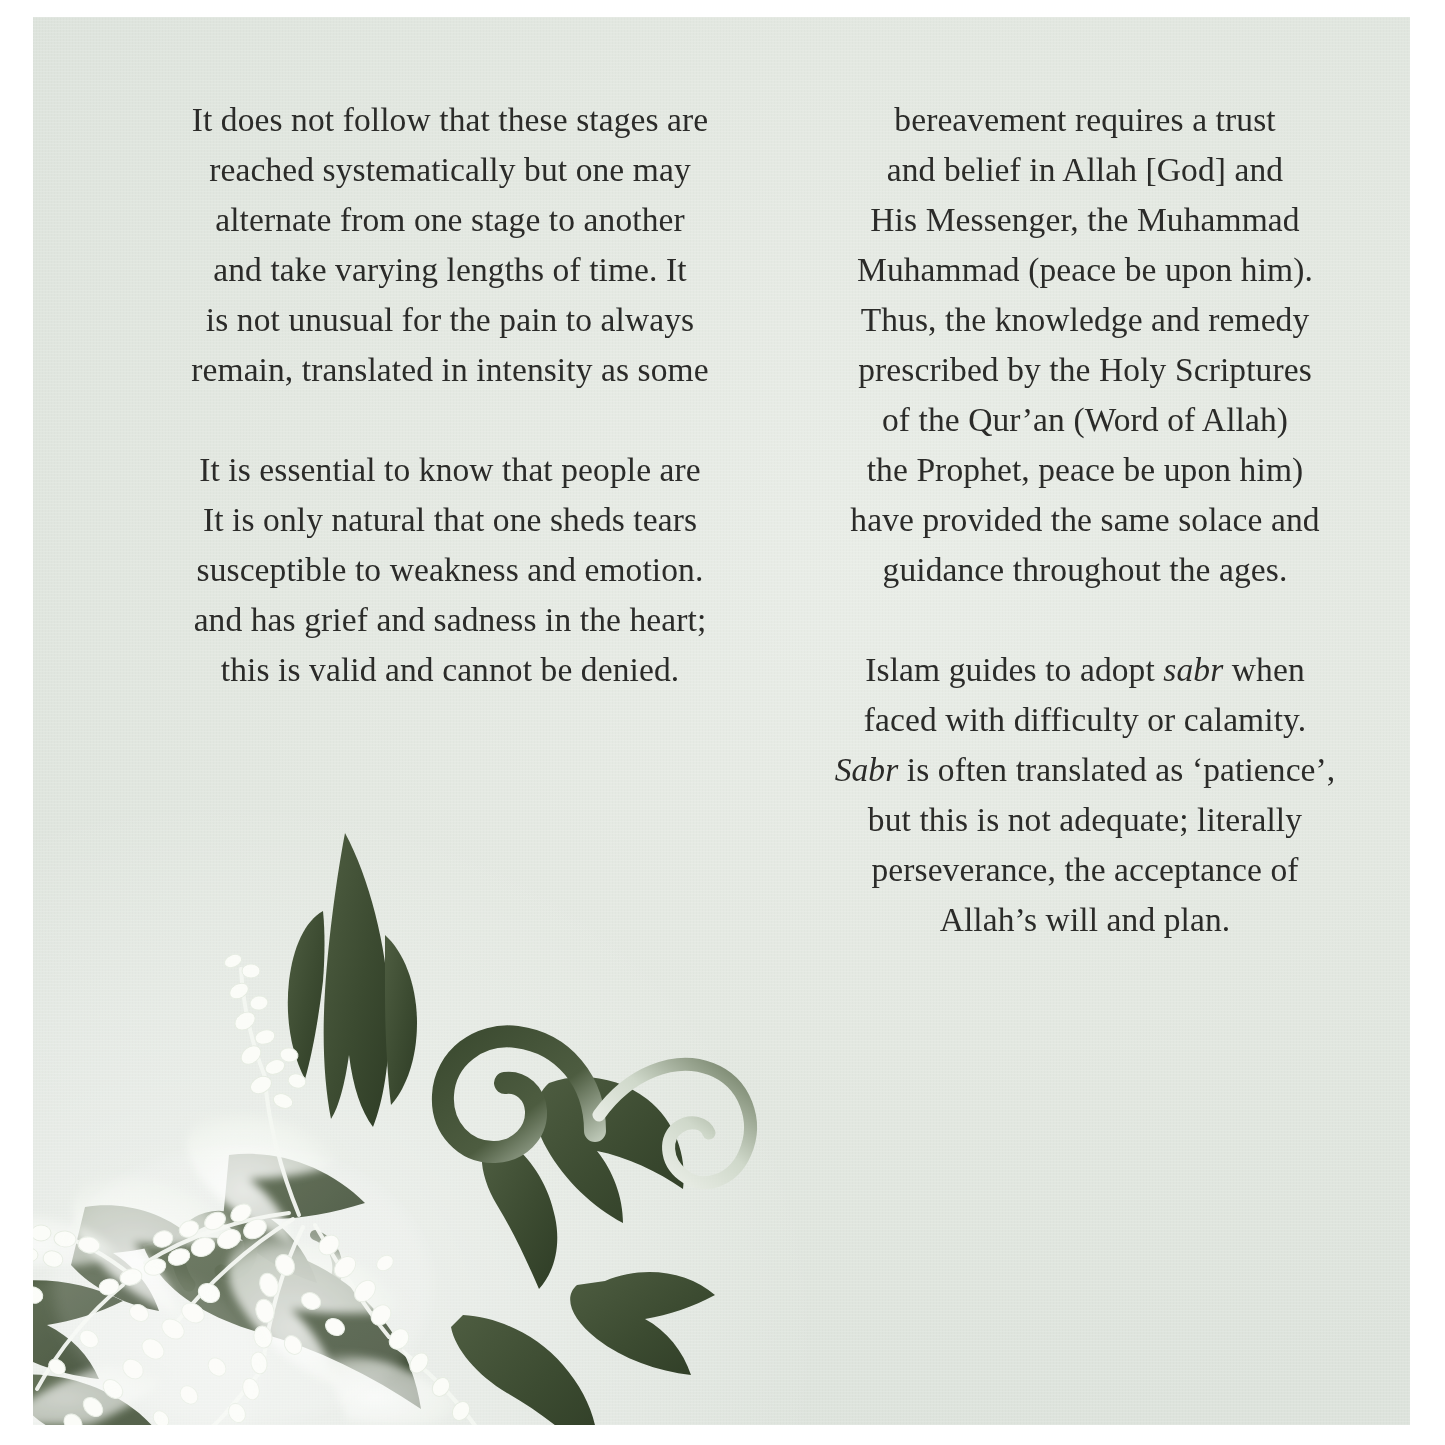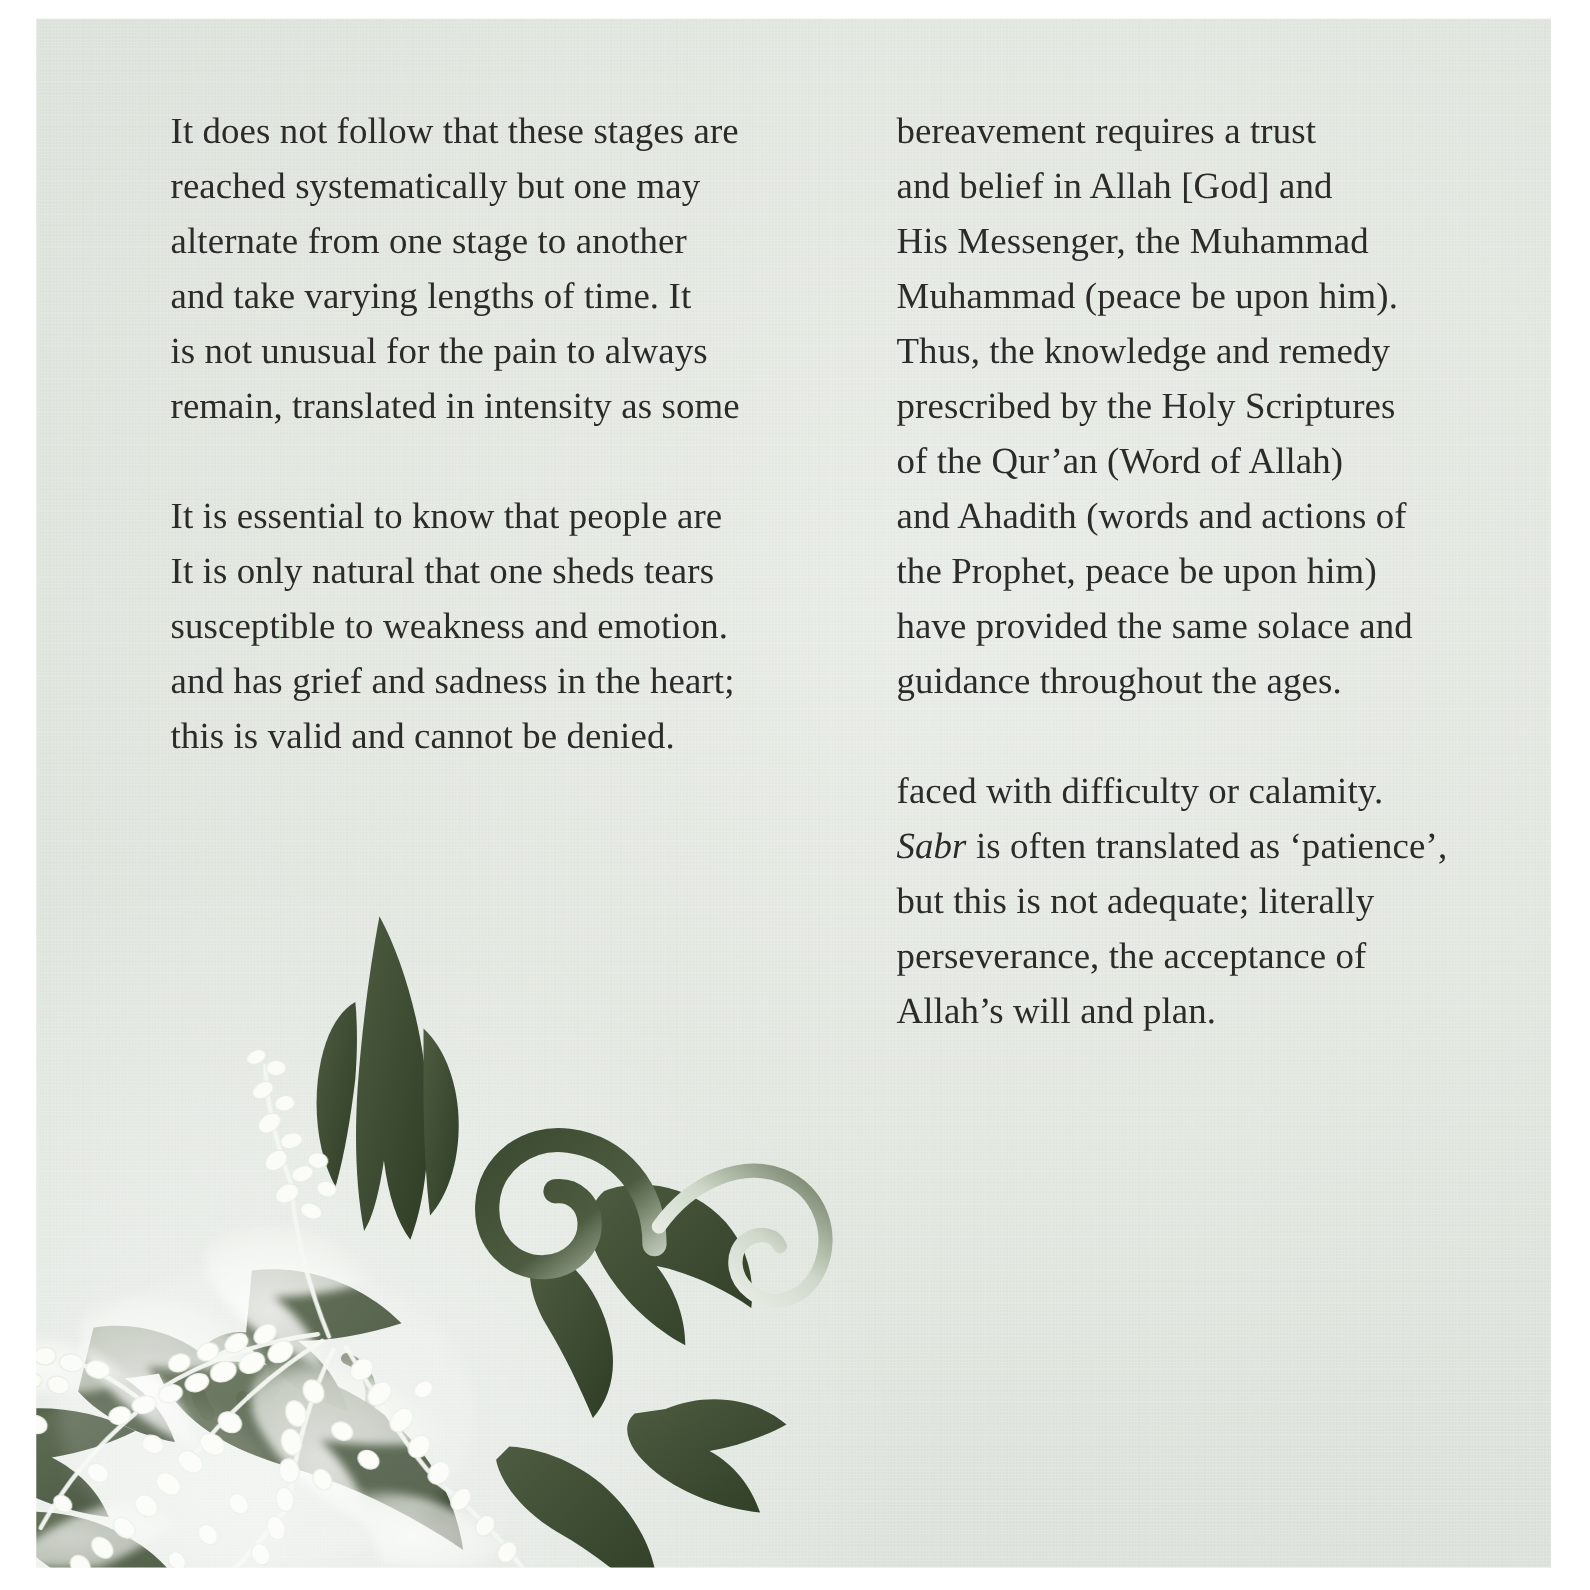--- a/index.html
+++ b/index.html
@@ -49,21 +49,21 @@
     position: absolute;
     top: 78px;
     color: #2b2b29;
     font-size: 33.5px;
     line-height: 50px;
     letter-spacing: .1px;
   }
   #col-left  { left: 122px; width: 590px; }
   #col-right { left: 782px; width: 540px; }
 
-  .para { margin: 0 0 50px 0; }
+  .para { margin: 0 0 50px 0; text-align: center; }
   .para:last-child { margin-bottom: 0; }
   .para .ln { display: block; white-space: pre; }
   .para em { font-style: italic; }
 
   
   #floral {
     position: absolute;
     left: -40px;
     bottom: -10px;
     width: 780px;
@@ -296,26 +296,26 @@
     </div>
   <div class="column" id="col-right">
       <p class="para">
         <span class="ln">bereavement requires a trust</span>
         <span class="ln">and belief in Allah [God] and</span>
         <span class="ln">His Messenger, the Muhammad</span>
         <span class="ln">Muhammad (peace be upon him).</span>
         <span class="ln">Thus, the knowledge and remedy</span>
         <span class="ln">prescribed by the Holy Scriptures</span>
         <span class="ln">of the Qur’an (Word of Allah)</span>
-        <span class="ln">and Ahadith (words and actions of</span>
         <span class="ln">the Prophet, peace be upon him)</span>
         <span class="ln">have provided the same solace and</span>
         <span class="ln">guidance throughout the ages.</span>
       </p>
       <p class="para">
+        <span class="ln"><span>Islam guides to adopt </span><em>sabr</em><span> when</span></span>
         <span class="ln"><span>faced with difficulty or calamity.</span></span>
         <span class="ln"><em>Sabr</em><span> is often translated as ‘patience’,</span></span>
         <span class="ln"><span>but this is not adequate; literally</span></span>
         <span class="ln"><span>perseverance, the acceptance of</span></span>
         <span class="ln"><span>Allah’s will and plan.</span></span>
       </p>
     </div>
 
 </div>
 

